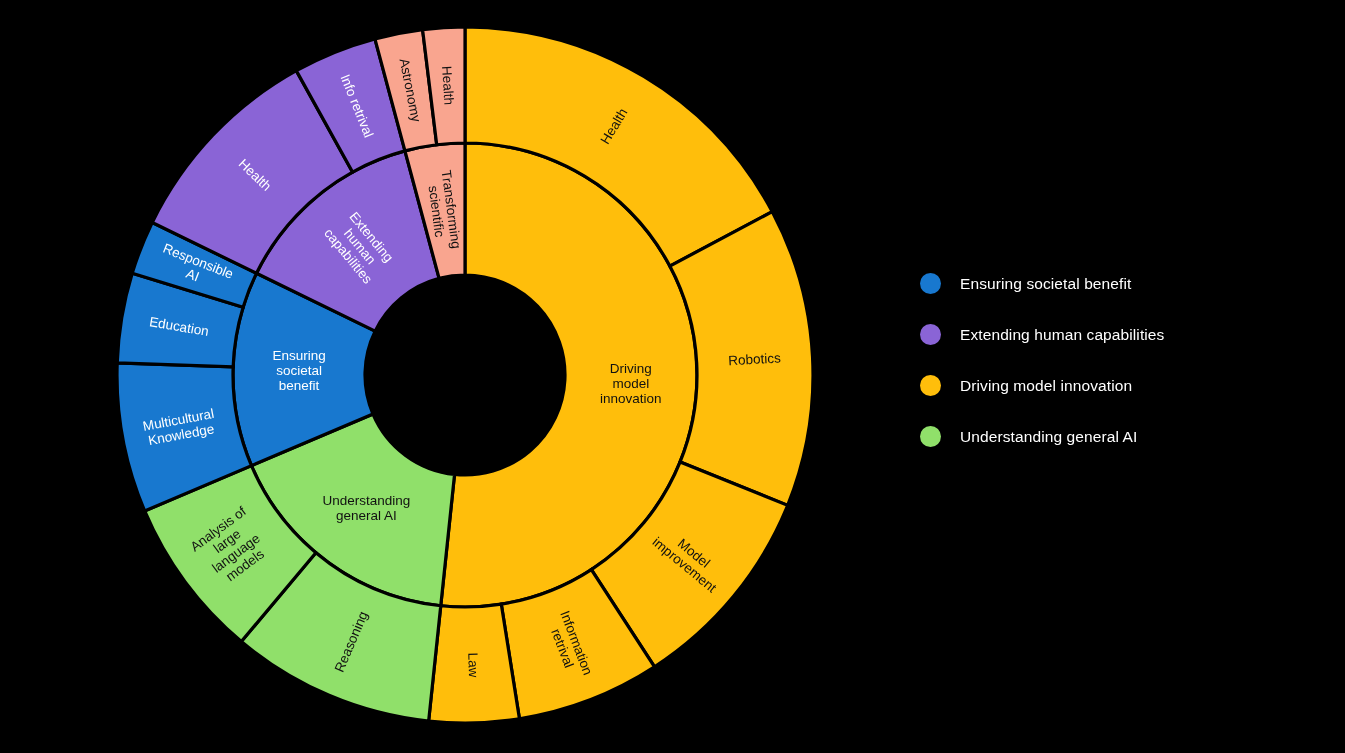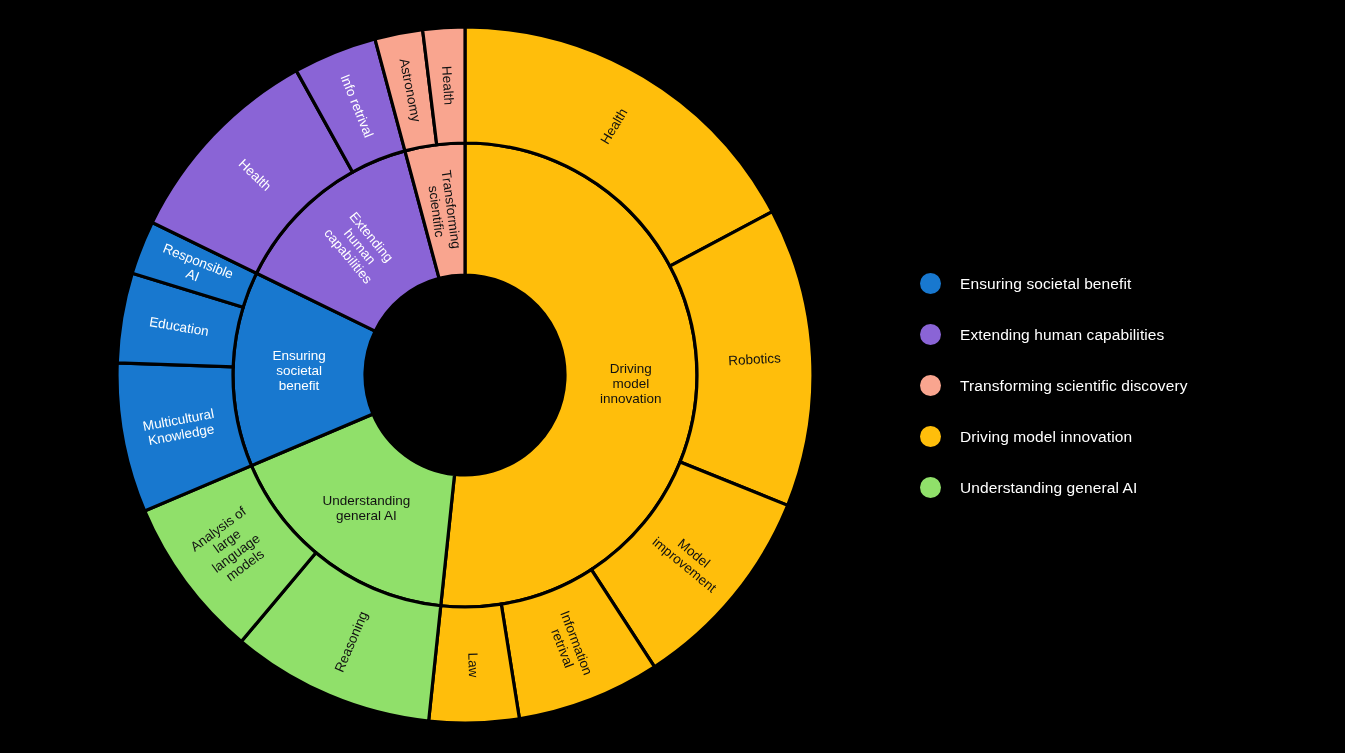--- a/index.html
+++ b/index.html
@@ -73,24 +73,20 @@
   <div id="legend">
       <div class="legend-row">
         <span class="legend-swatch" style="background: rgb(24, 120, 207);"></span>
         <span class="legend-label">Ensuring societal benefit</span>
       </div>
       <div class="legend-row">
         <span class="legend-swatch" style="background: rgb(138, 100, 214);"></span>
         <span class="legend-label">Extending human capabilities</span>
       </div>
       <div class="legend-row">
-        <span class="legend-swatch" style="background: rgb(249, 165, 143);"></span>
-        <span class="legend-label">Transforming scientific discovery</span>
-      </div>
-      <div class="legend-row">
         <span class="legend-swatch" style="background: rgb(255, 190, 11);"></span>
         <span class="legend-label">Driving model innovation</span>
       </div>
       <div class="legend-row">
         <span class="legend-swatch" style="background: rgb(144, 224, 106);"></span>
         <span class="legend-label">Understanding general AI</span>
       </div>
     </div>
 
 </div>

